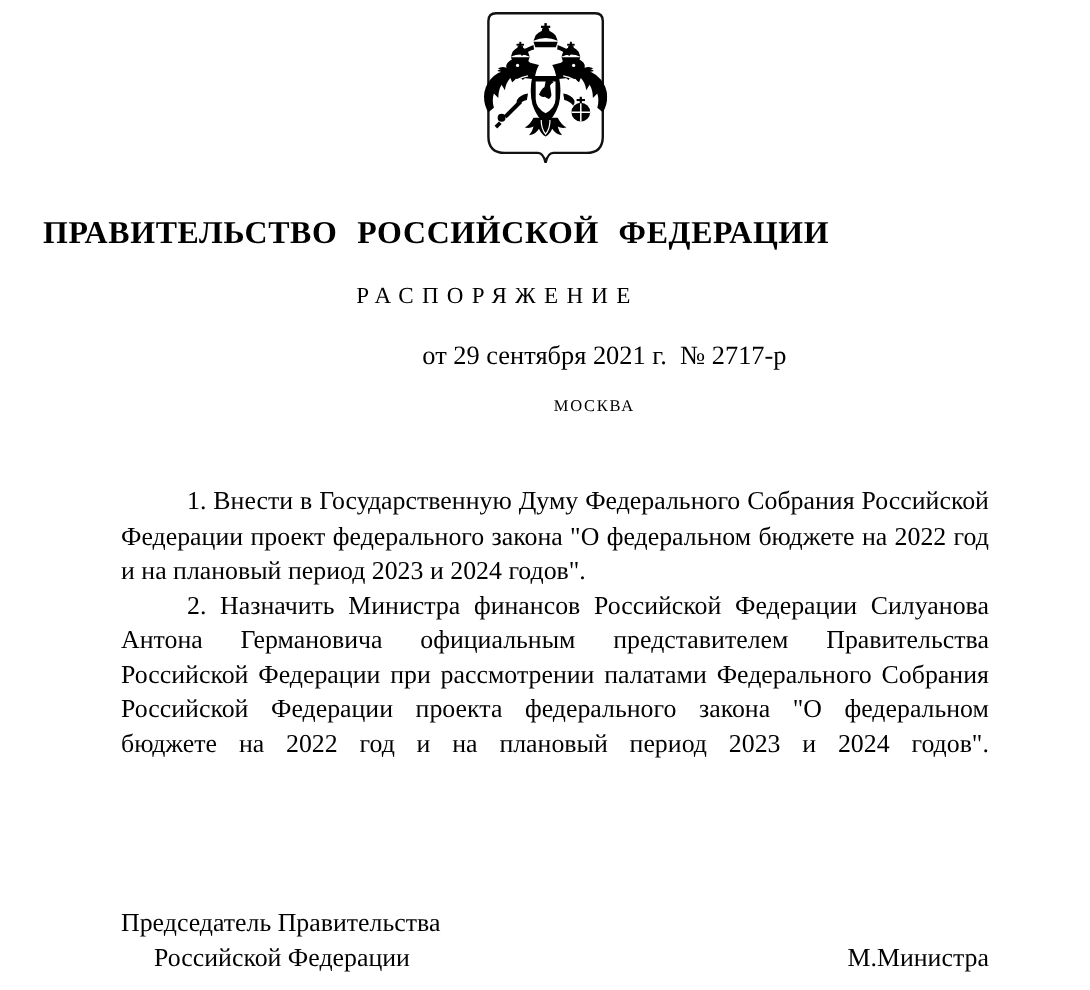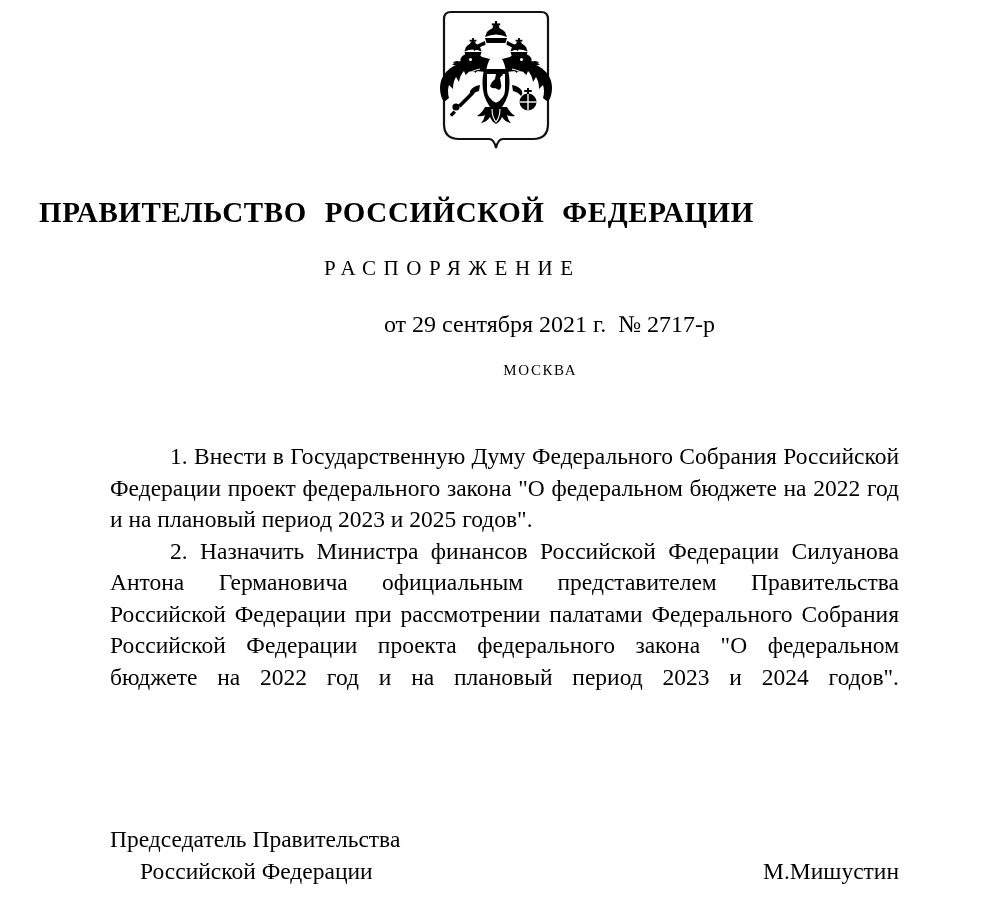--- a/index.html
+++ b/index.html
@@ -290,25 +290,25 @@
 
   <div class="doc-title">ПРАВИТЕЛЬСТВО  РОССИЙСКОЙ  ФЕДЕРАЦИИ</div>
 
   <div class="doc-type">РАСПОРЯЖЕНИЕ</div>
 
   <div class="doc-date">от 29 сентября 2021 г.  № 2717-р</div>
 
   <div class="doc-city">МОСКВА</div>
 
   <div class="body-text">
-    <p>1. Внести в Государственную Думу Федерального Собрания Российской Федерации проект федерального закона "О федеральном бюджете на 2022 год и на плановый период 2023 и 2025 годов".</p>
+    <p>1. Внести в Государственную Думу Федерального Собрания Российской Федерации проект федерального закона "О федеральном бюджете на 2022 год и на плановый период 2023 и 2024 годов".</p>
     <p>2. Назначить Министра финансов Российской Федерации Силуанова Антона Германовича официальным представителем Правительства Российской Федерации при рассмотрении палатами Федерального Собрания Российской Федерации проекта федерального закона "О федеральном бюджете на 2022 год и на плановый период 2023 и 2024 годов".</p>
   </div>
 
   <div class="signature">
     <span class="sig-line-1">Председатель Правительства</span>
     <span class="sig-line-2">
       <span class="sig-office-2">Российской Федерации</span>
-      <span class="sig-name">М.Мишустин</span>
+      <span class="sig-name">М.Министра</span>
     </span>
   </div>
 
 </div>
 
 </body></html>

